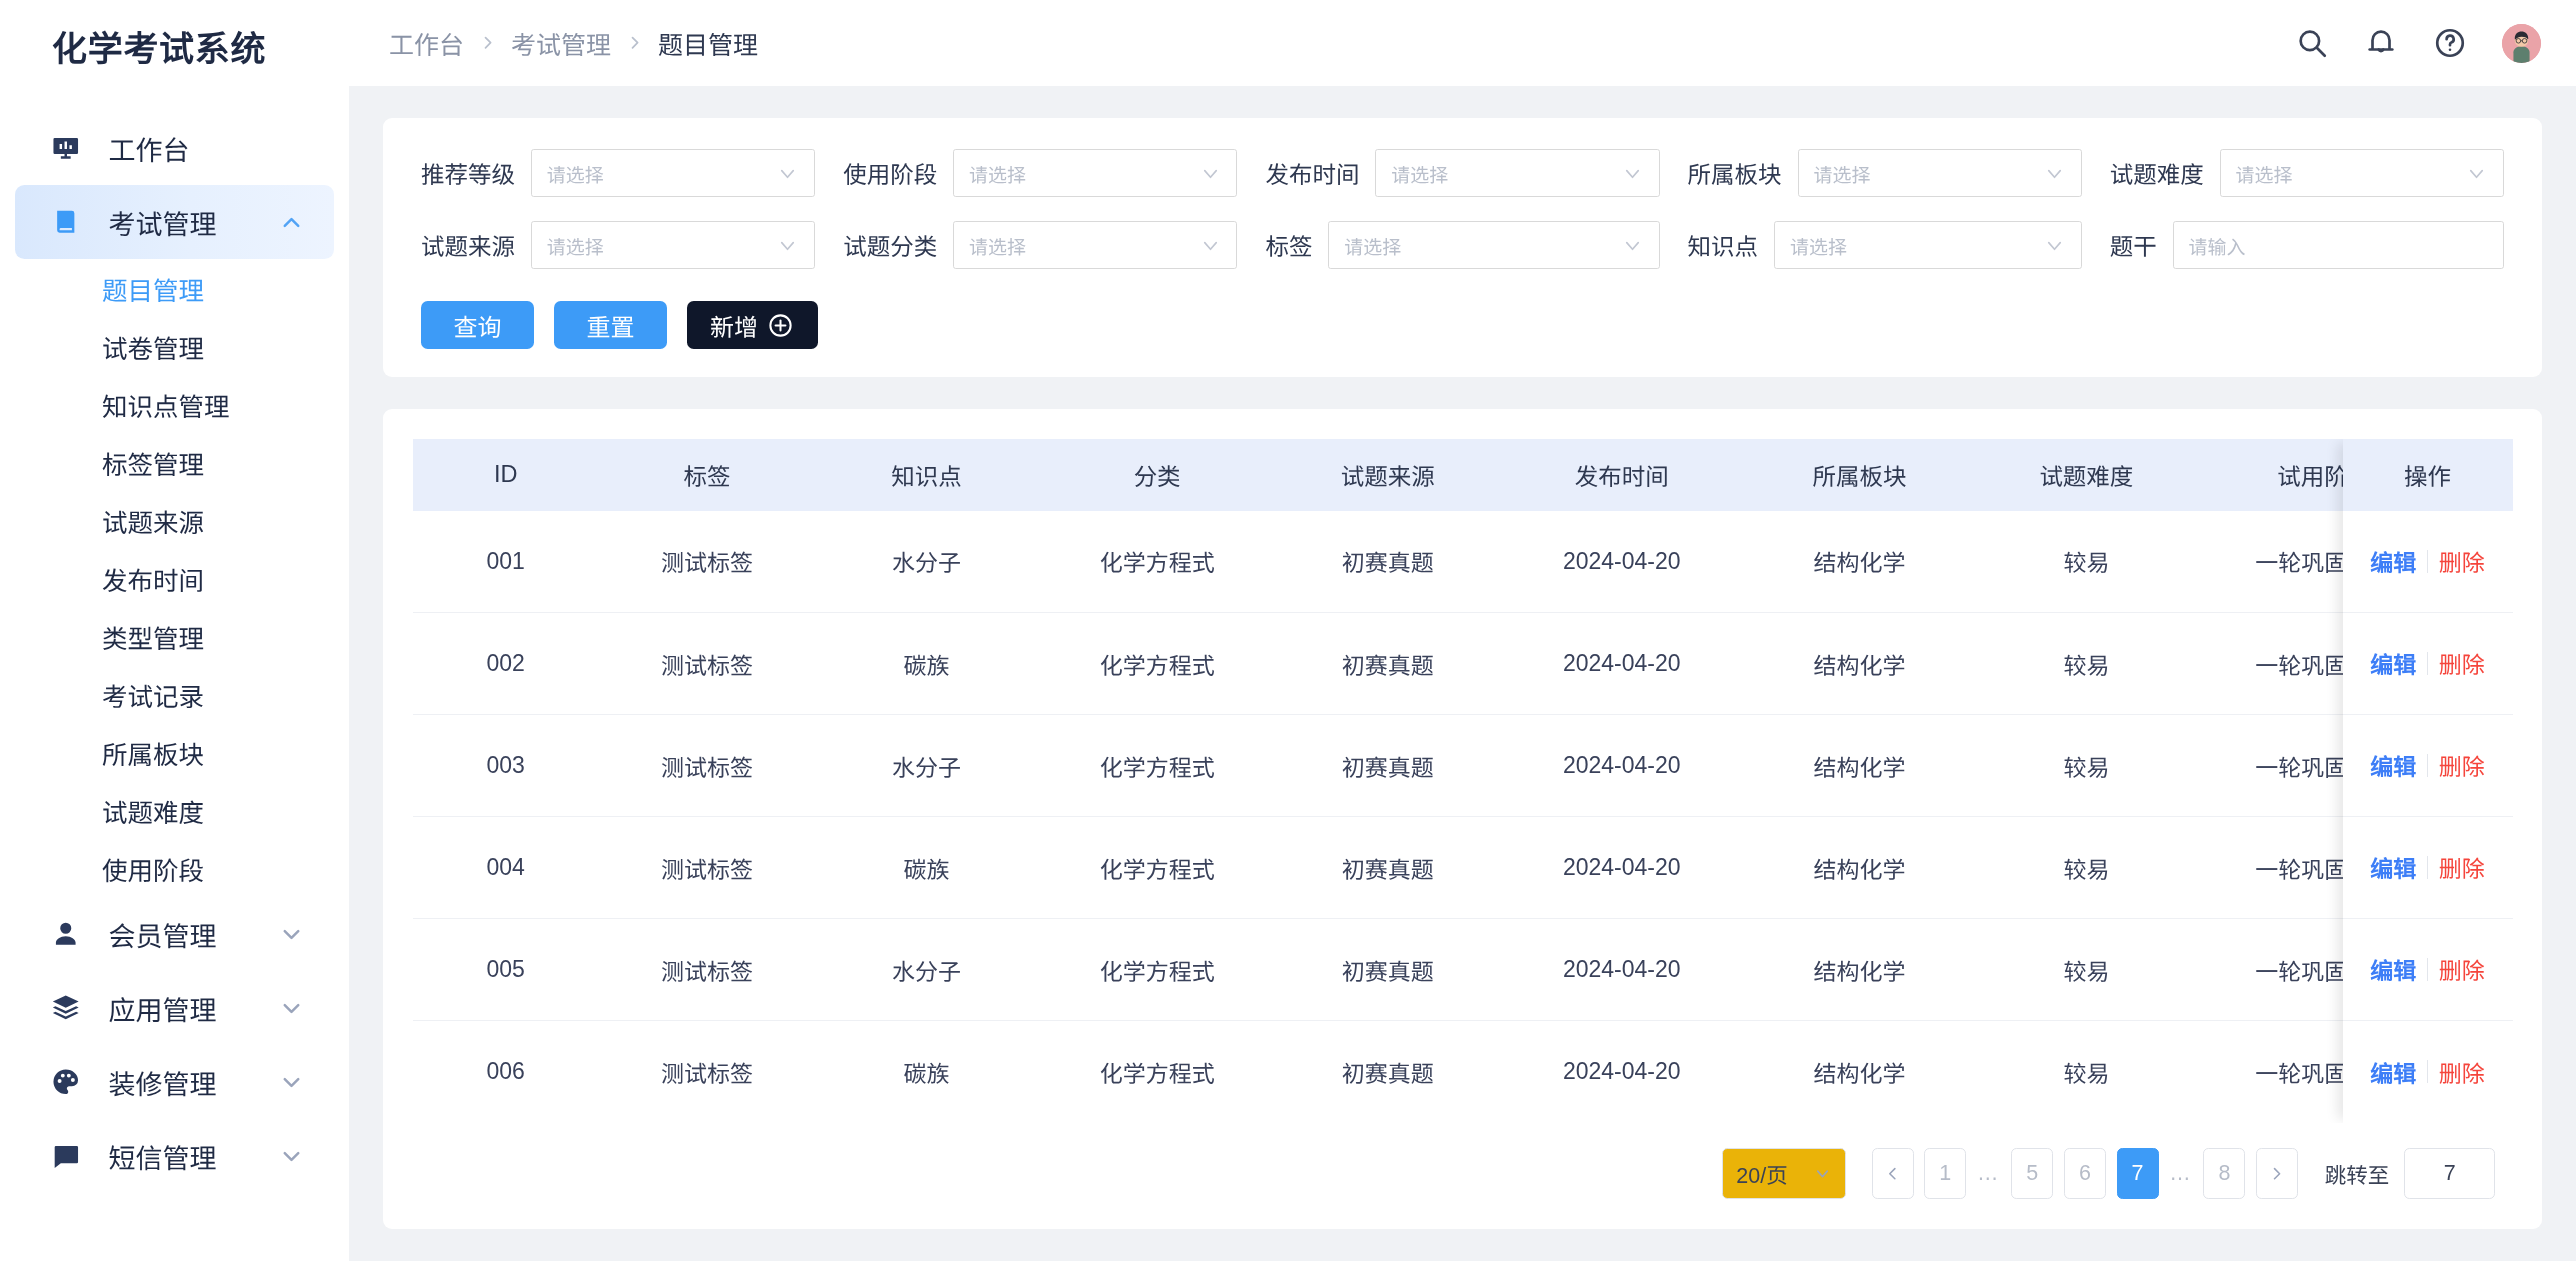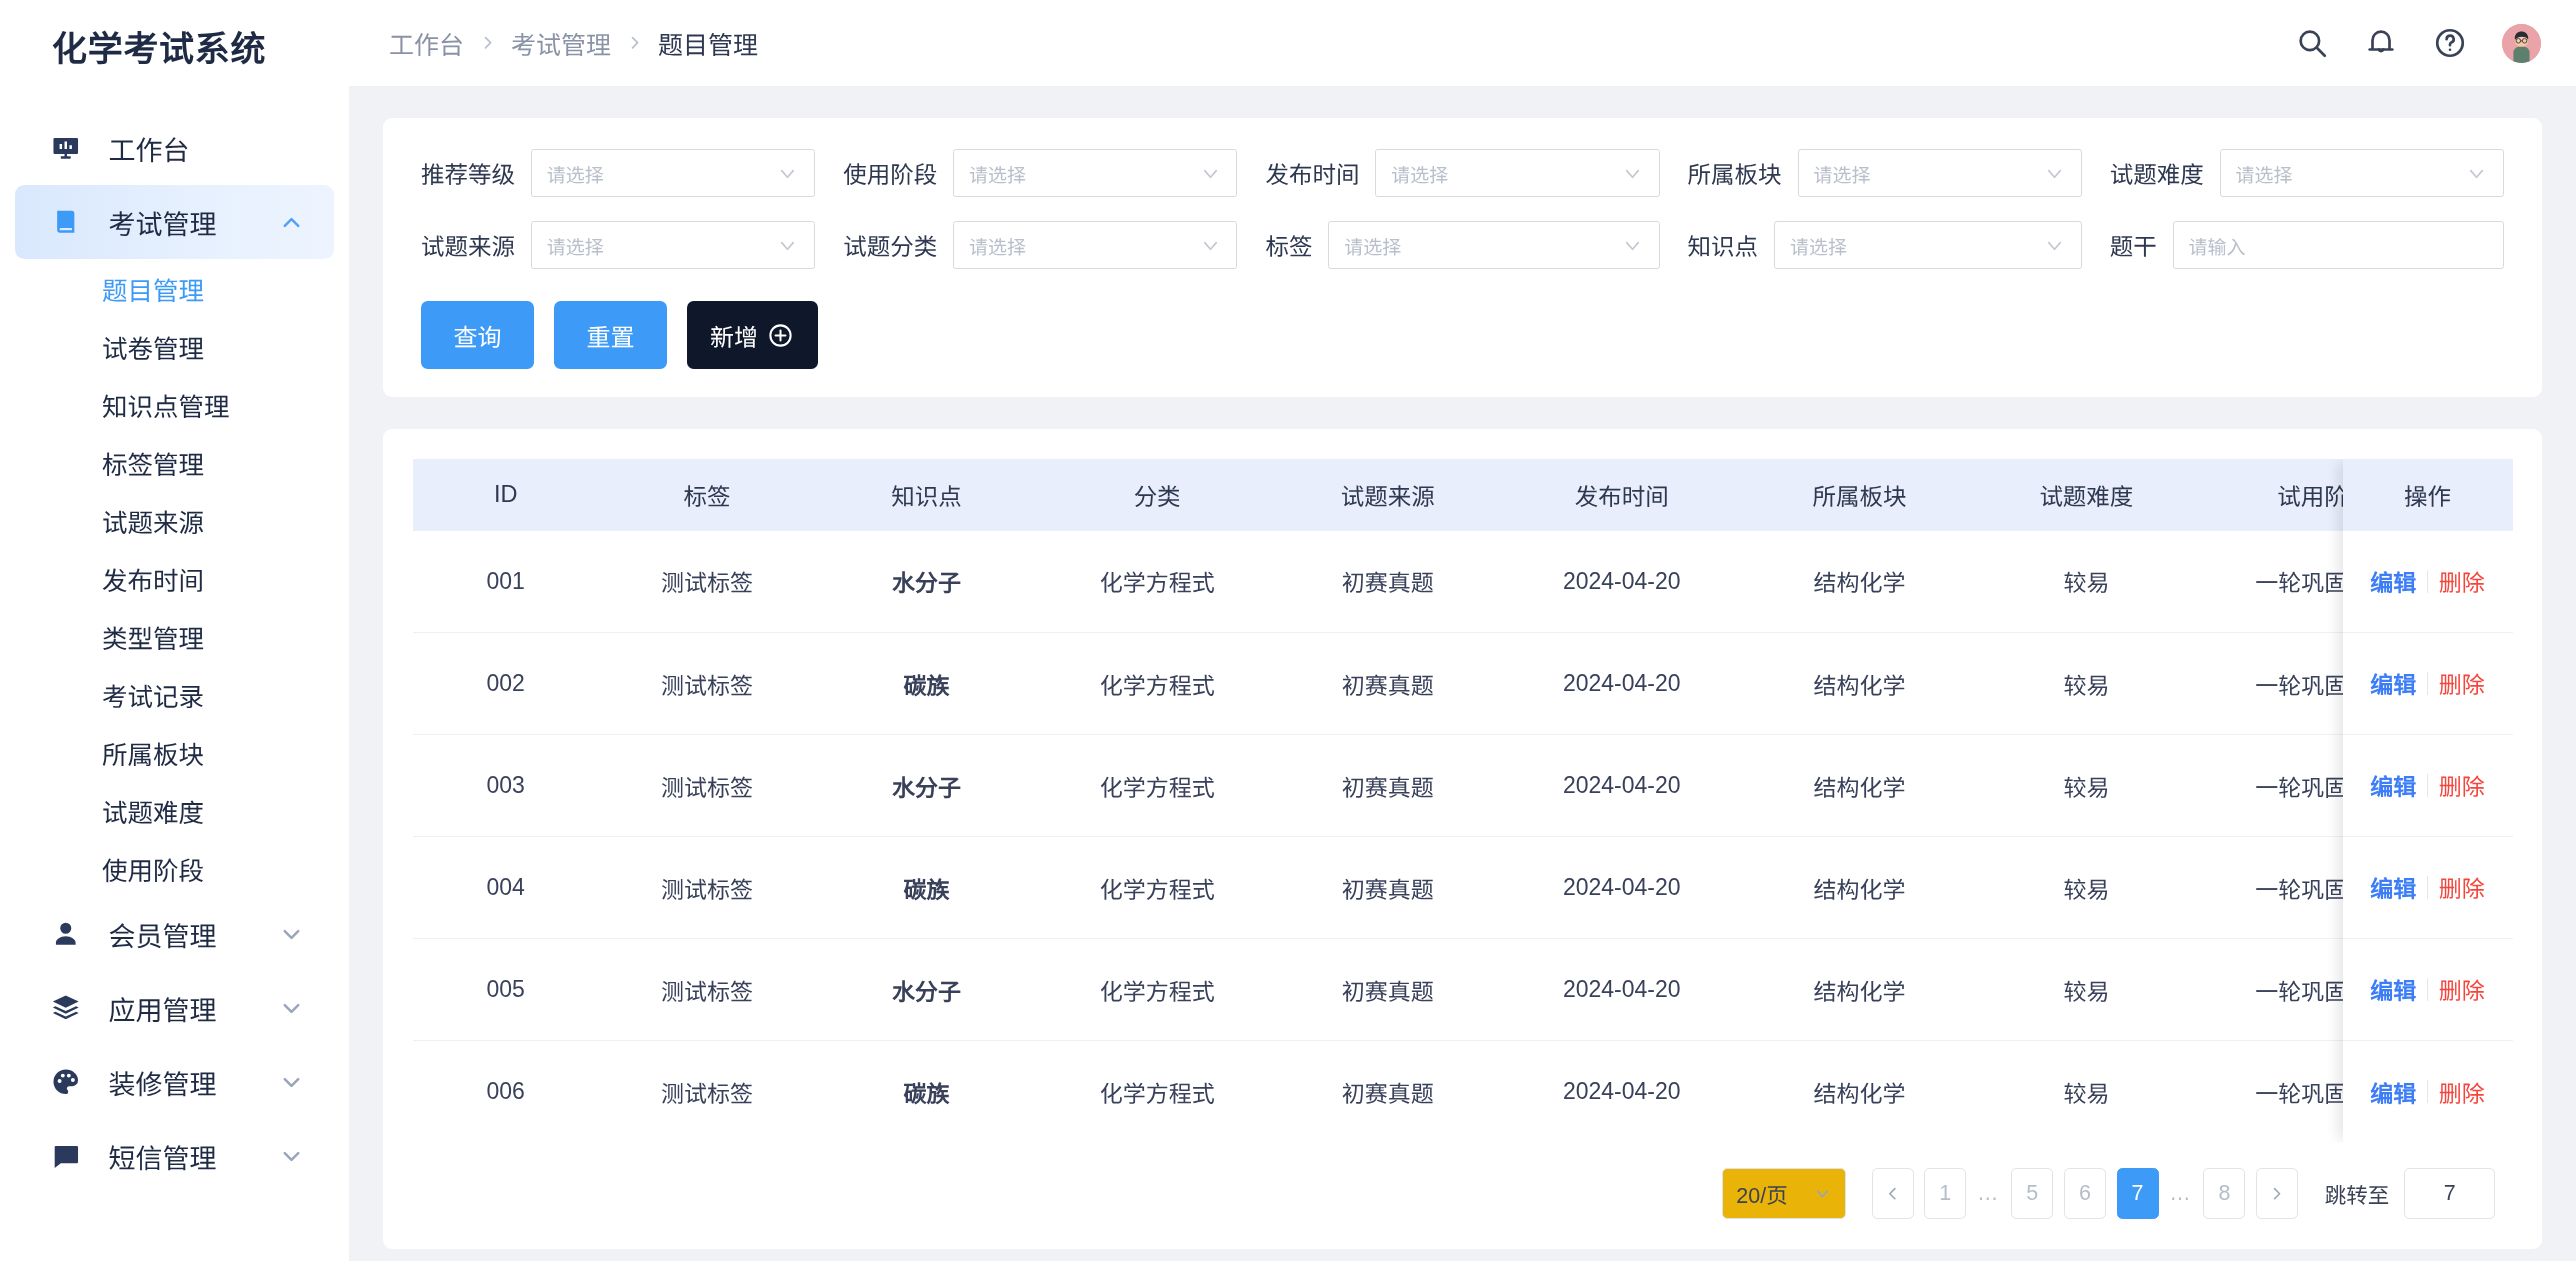--- a/index.html
+++ b/index.html
@@ -193,21 +193,21 @@
   }
   .ctrl .caret svg { width: 23px; height: 23px; display:block; }
 
   .btn-row {
     display: flex;
     align-items: center;
     gap: 20px;
     margin-top: 32px;
   }
   .btn {
-    height: 68px;
+    height: 48px;
     min-width: 113px;
     border-radius: 6.7px;
     border: none;
     color: #fff;
     font-size: 24px;
     font-family: inherit;
     display: flex;
     align-items: center;
     justify-content: center;
     gap: 9.4px;
@@ -248,21 +248,21 @@
     font-size: 23px;
     color: #39415a;
     text-align: center;
     white-space: nowrap;
     border-bottom: 1.3px solid #eef0f4;
   }
   table.grid tr:last-child td { border-bottom: none; }
 
   th.c-id, td.c-id        { width: 168px; }
   th.c-tag, td.c-tag      { width: 195px; }
-  th.c-kp, td.c-kp        { width: 201px; font-weight: bold; }
+  th.c-kp, td.c-kp        { width: 201px; }
   th.c-cat, td.c-cat      { width: 215px; }
   th.c-src, td.c-src      { width: 201px; }
   th.c-date, td.c-date    { width: 221px; }
   th.c-sec, td.c-sec      { width: 208px; }
   th.c-diff, td.c-diff    { width: 201px; }
   th.c-stage, td.c-stage  { width: 228px; }
   th.c-rec, td.c-rec      { width: 255px; }
 
   .sticky-col {
     position: absolute;

